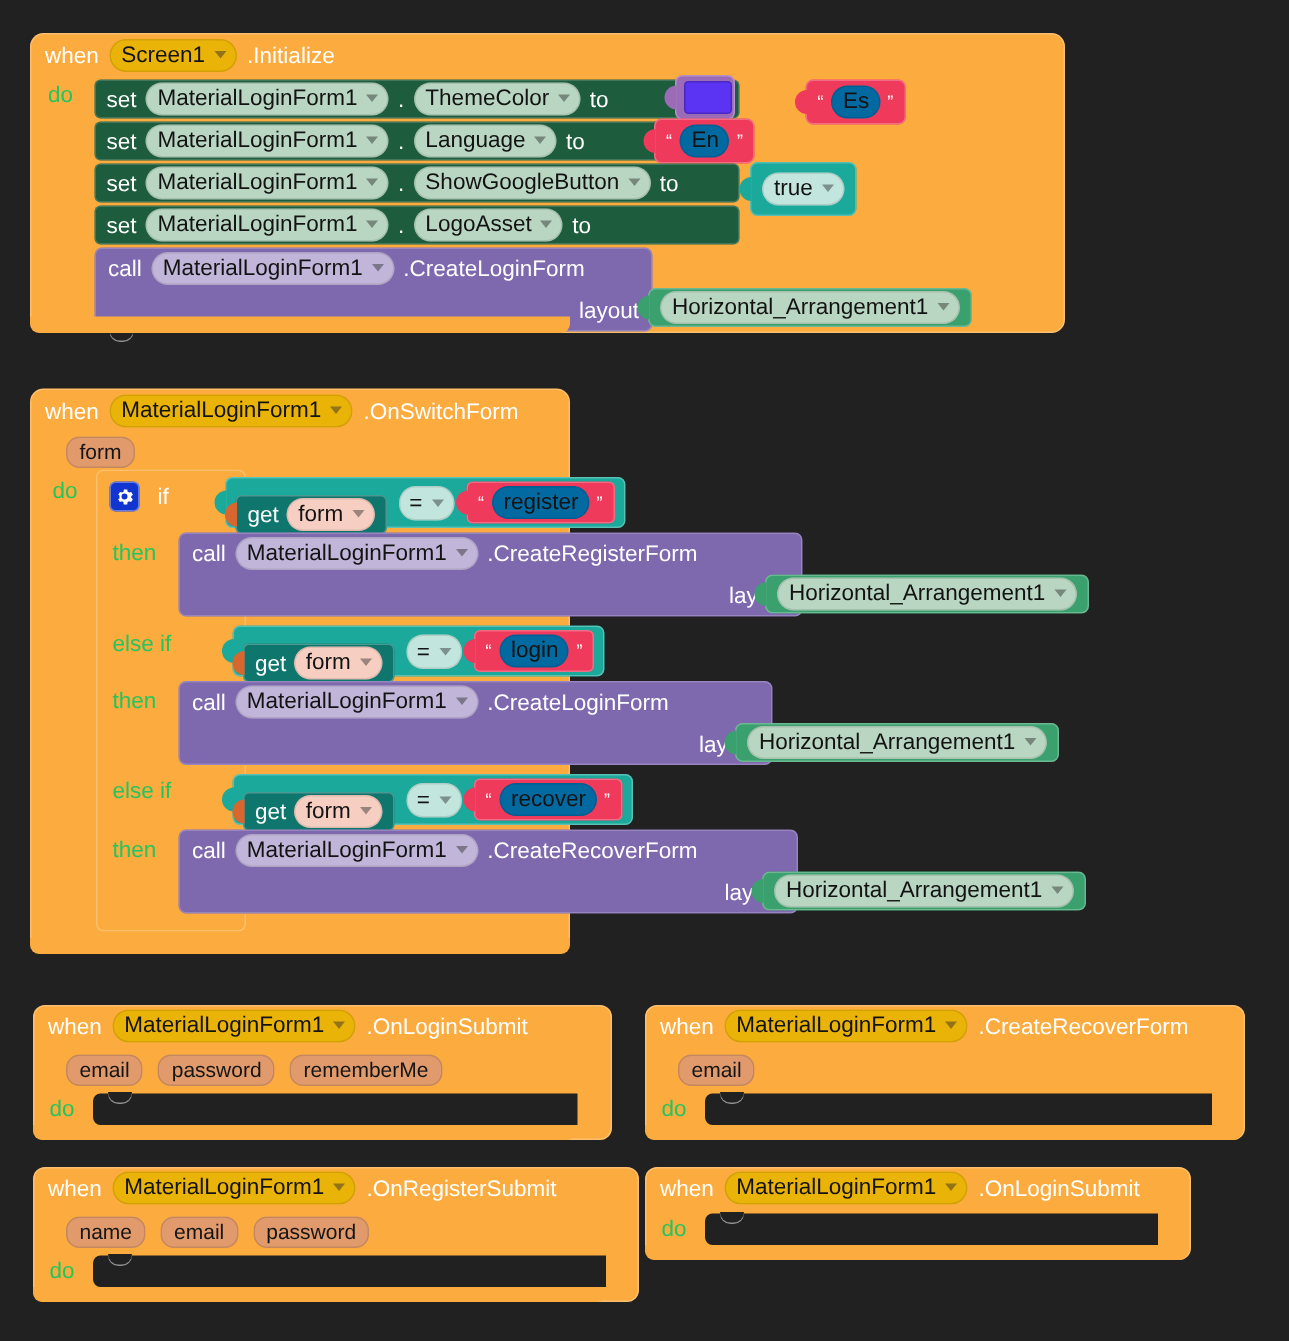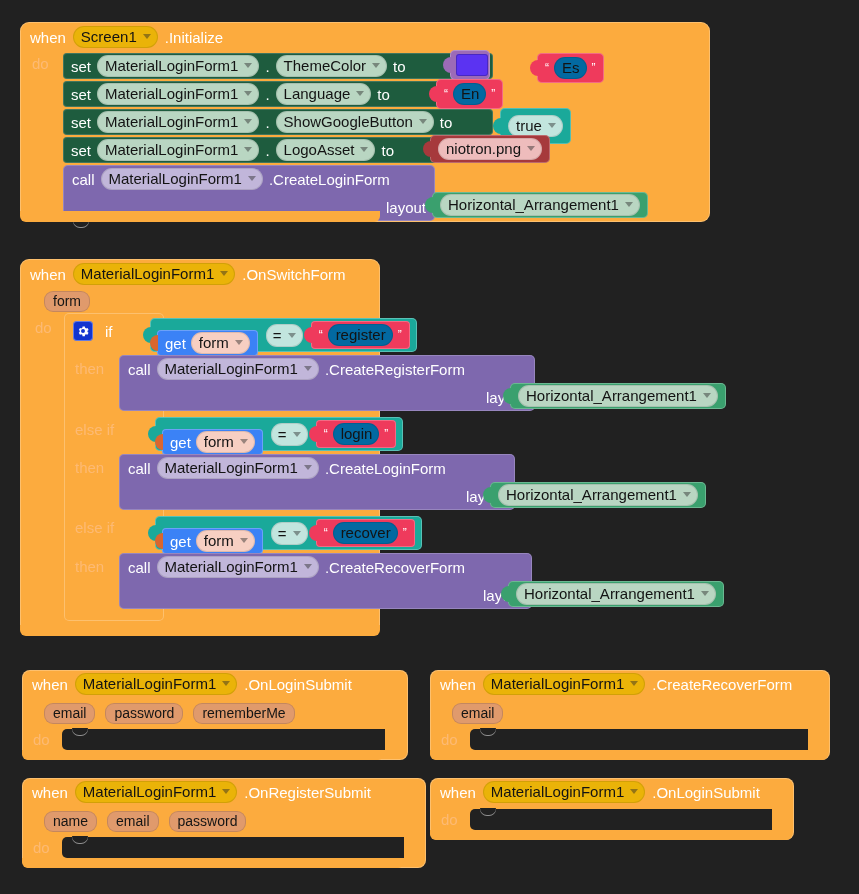--- a/index.html
+++ b/index.html
@@ -79,21 +79,21 @@
     color: #151515;
     border-radius: 9px;
     padding: 1px 9px 2px;
     font-size: 14px;
     line-height: 18px;
     box-shadow: inset 0 0 0 1px rgba(0,0,0,0.12);
   }
 
   
   .slot-label {
-    color: #fdba74;
+    color: #22c55e;
     font-size: 15px;
     position: absolute;
   }
 
   
   .socket {
     position: absolute;
     background: #212121;
     border-radius: 5px 0 0 5px;
   }
@@ -147,21 +147,21 @@
     gap: 5px;
     padding: 0 8px;
     font-size: 15px;
     white-space: nowrap;
     box-shadow: inset 0 0 0 1px rgba(255,255,255,0.25);
   }
   .v-green   { background: #3aa06e; color: #ffffff; }
   .v-teal    { background: #1aa99a; color: #ffffff; }
   .v-text    { background: #ef3a5c; color: #ffffff; }
   .v-asset   { background: #a6393c; color: #ffffff; }
-  .v-getter  { background: #3b82f6; color: #ffffff; margin-top: 16px; }
+  .v-getter  { background: #0f766e; color: #ffffff; margin-top: 16px; }
   .v-color-outer { background: #9c6bb7; }
 
   
   .plug {
     position: absolute;
     left: -7px;
     top: 50%;
     transform: translateY(-50%);
     width: 8px; height: 16px;
     border-radius: 8px 0 0 8px;
@@ -312,27 +312,20 @@
     <span class="field light-green">
       <span>MaterialLoginForm1</span>
       <i class="caret"></i>
     </span>
     <span class="dot">.</span>
     <span class="field light-green">
       <span>LogoAsset</span>
       <i class="caret"></i>
     </span>
     <span>to</span>
-  </div>
-  <div class="blk vblk v-asset" style="left:430px; top:135px; height:28px;">
-    <div class="plug a"></div>
-    <span class="field light-red">
-      <span>niotron.png</span>
-      <i class="caret"></i>
-    </span>
   </div>
 
   <div class="blk callblk" style="left:63px; top:165px; width:372px; height:56px; border-radius:5px 5px 5px 5px;">
     <div class="call-row1">
       <span>call</span>
       <span class="field" style="background:#c1b6da;">
         <span>MaterialLoginForm1</span>
         <i class="caret"></i>
       </span>
       <span>.CreateLoginForm</span>

